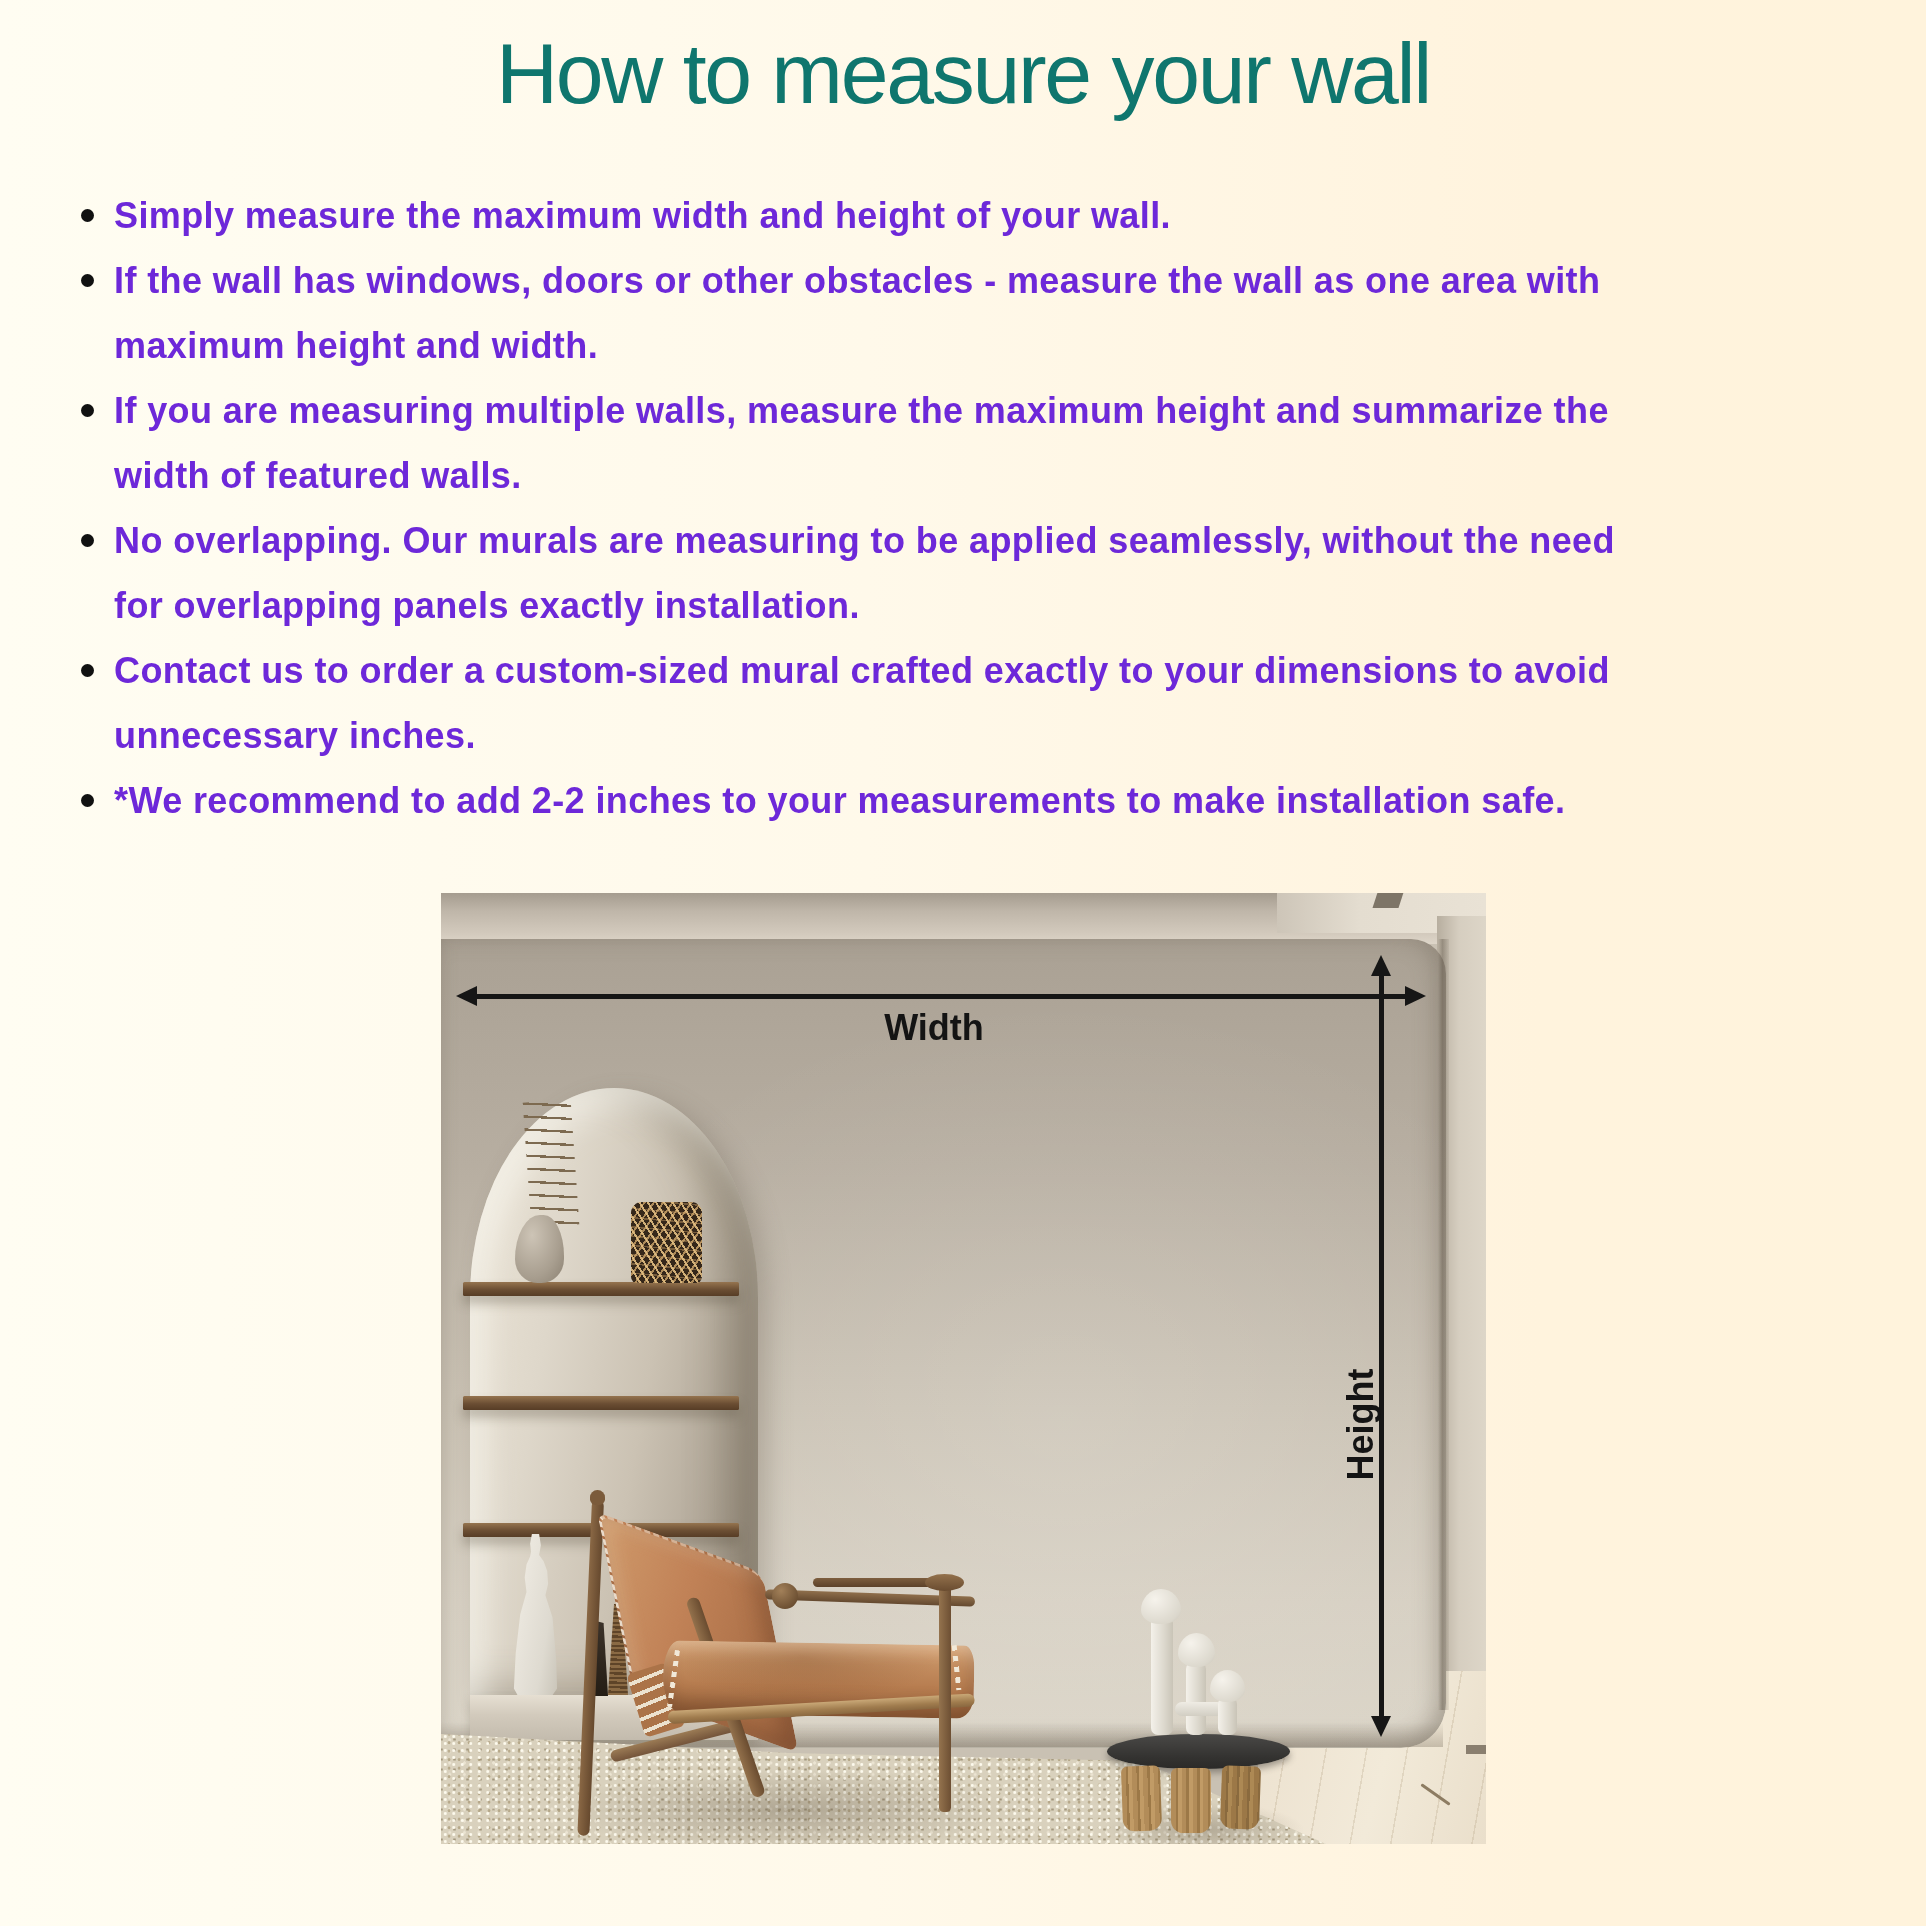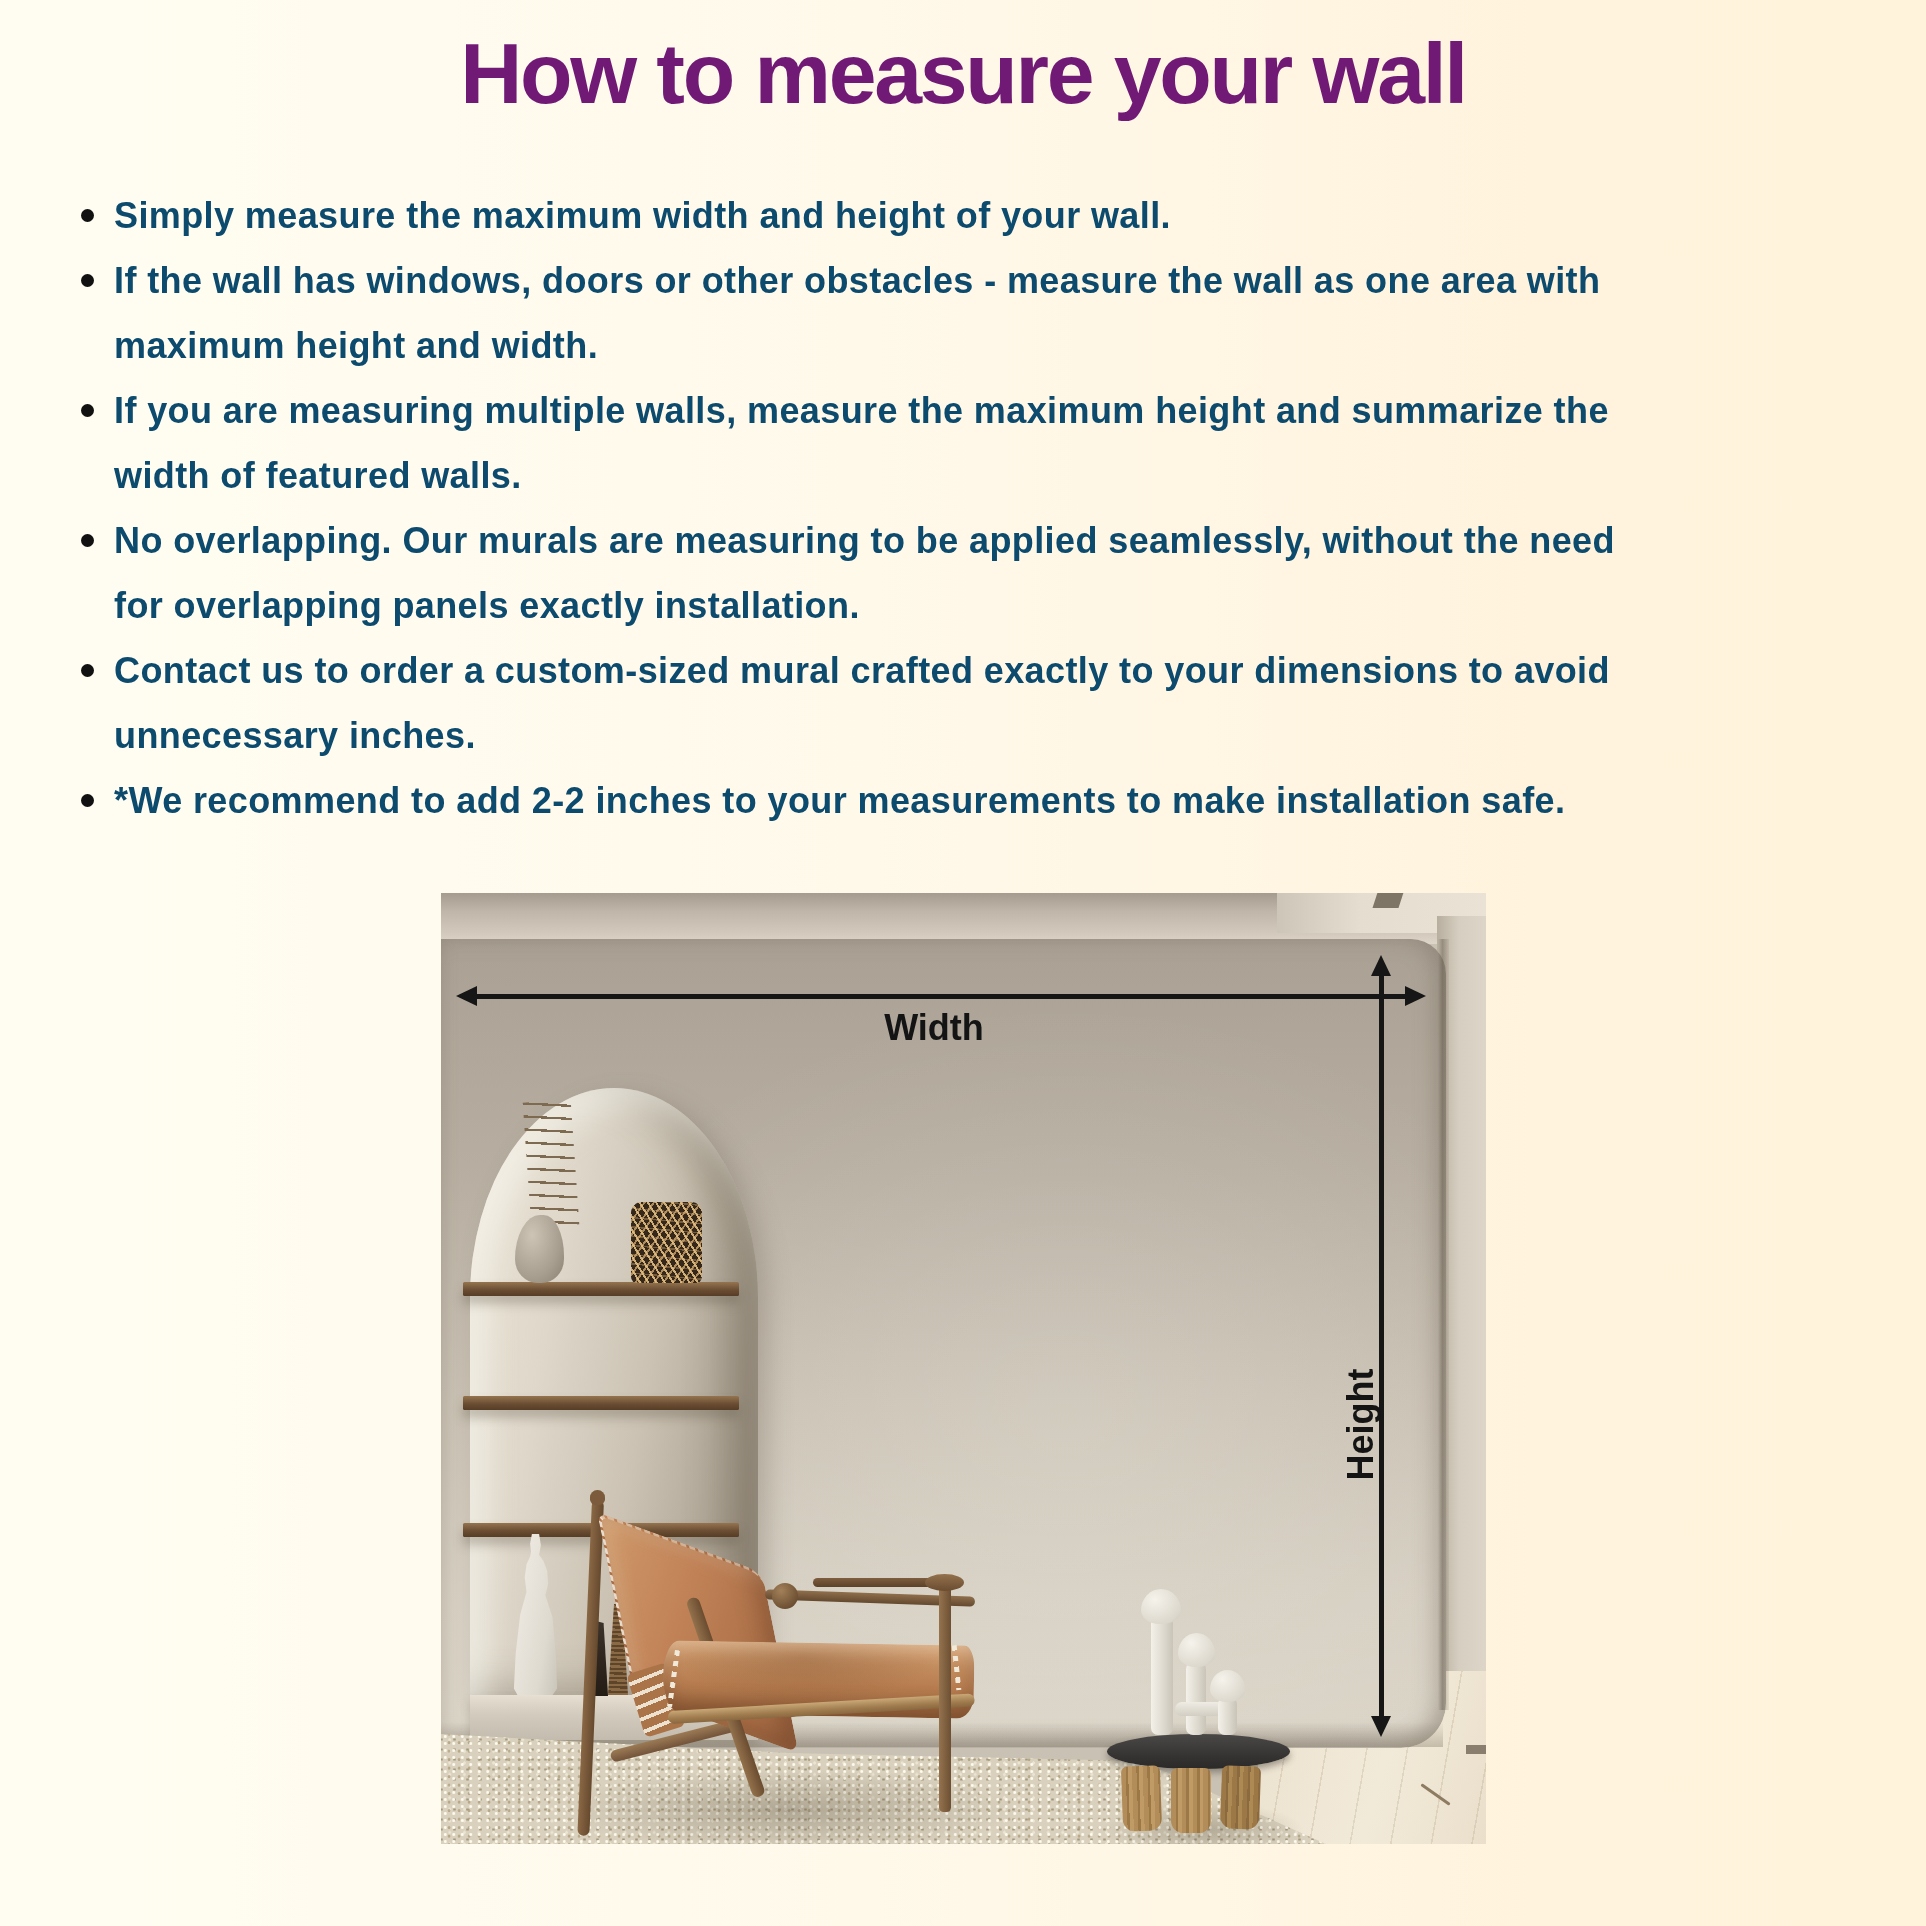--- a/index.html
+++ b/index.html
@@ -7,32 +7,32 @@
   body {
     position:relative;
     font-family:"Liberation Sans", sans-serif;
     background:linear-gradient(90deg,#fffdf2 0%,#fff9ea 45%,#fff3dd 80%,#fff3dc 100%);
     color:#121212;
     overflow:hidden;
   }
   
   .title {
     position:absolute; top:28px; left:0; width:100%;
-    text-align:center; font-size:86px; font-weight:bold;
-    letter-spacing:-2.3px; color:#701a75; line-height:1.05;
+    text-align:center; font-size:86px; font-weight:normal;
+    letter-spacing:-2.3px; color:#0f766e; line-height:1.05;
   }
   .bullets { position:absolute; top:183px; left:77px; width:1795px; list-style:none; }
   .bullets li { position:relative; padding-left:37px; }
   .bullets li::before {
     content:""; position:absolute; left:3.9px; top:26px;
     width:13px; height:13px; border-radius:50%; background:#111;
   }
   .line {
     font-size:36px; font-weight:bold; line-height:65px;
-    letter-spacing:0.4px; white-space:nowrap; color:#0c4a6e;
+    letter-spacing:0.4px; white-space:nowrap; color:#6d28d9;
   }
   
   .photo {
     position:absolute; left:441px; top:893px; width:1045px; height:951px;
     overflow:hidden; background:#c9c1b3;
   }
   .photo * { position:absolute; }
   .ceiling { left:0; top:0; width:1045px; height:51px;
     background:linear-gradient(180deg,#a59c8f 0%,#bfb6a9 35%,#d3cabd 80%,#ded6c9 100%); }
   .ceiling-recess { left:836px; top:0; width:209px; height:40px;

